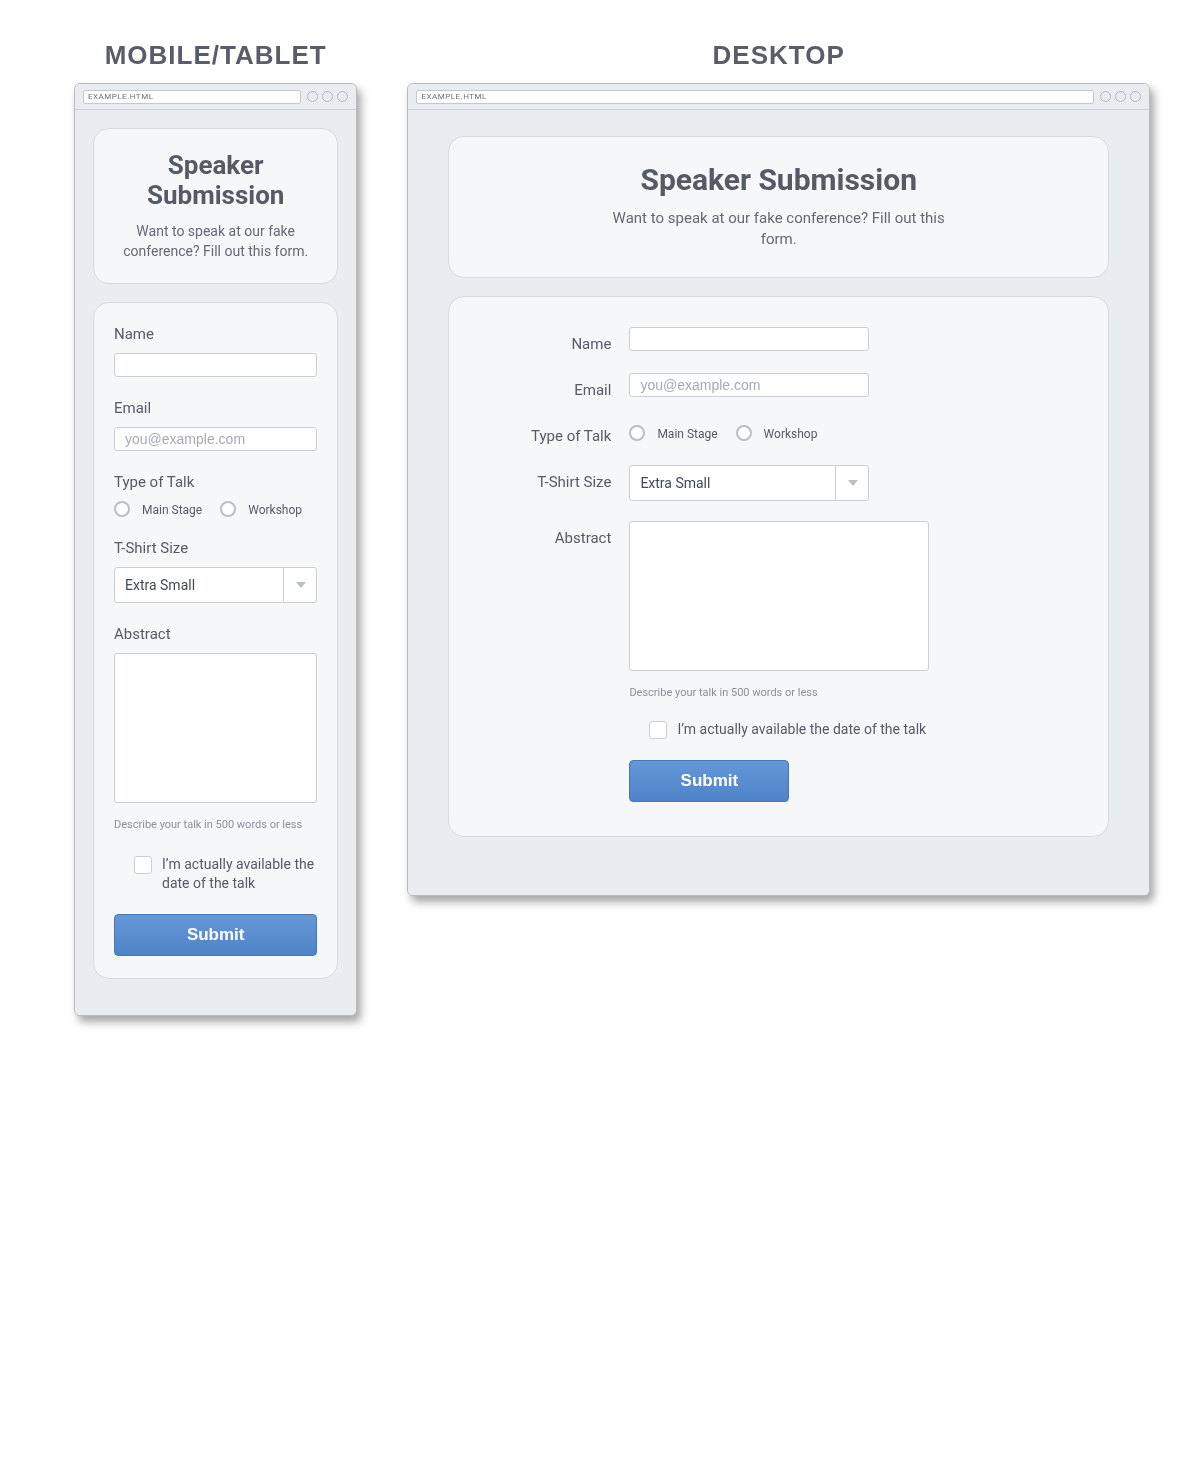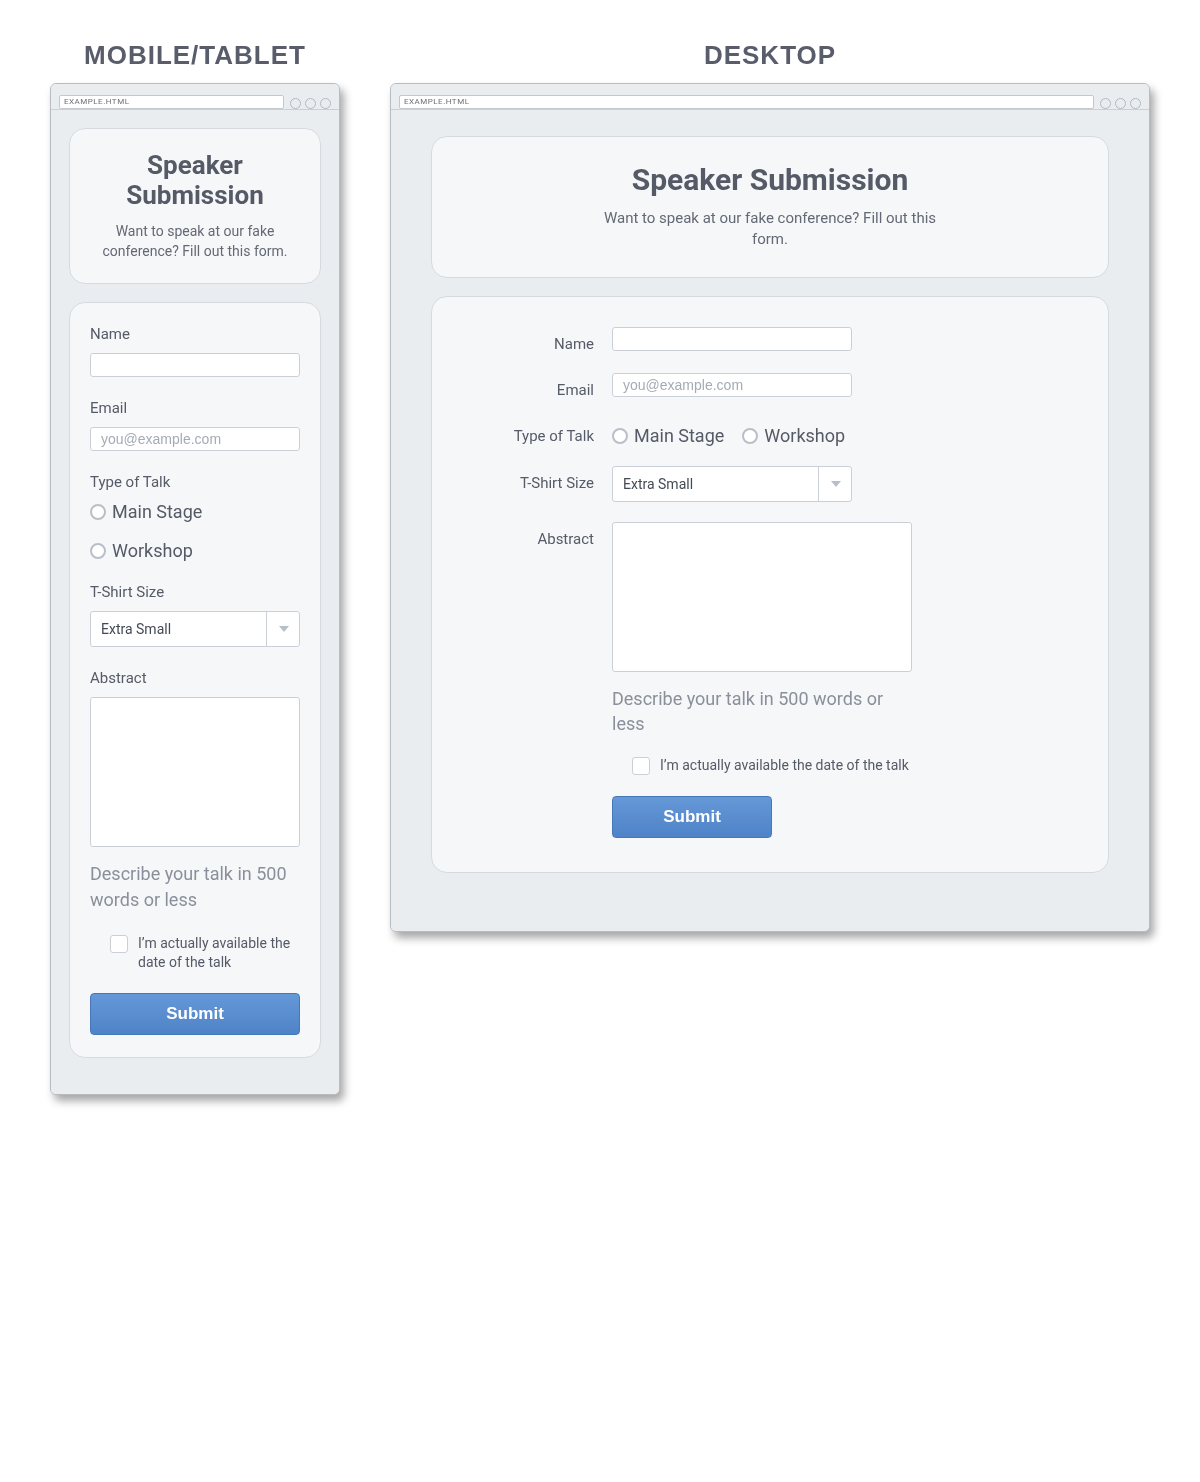--- a/index.html
+++ b/index.html
@@ -8,21 +8,21 @@
     background: #ffffff;
     padding: 40px 50px;
     width: 1200px;
   }
   .columns {
     display: flex;
     gap: 50px;
     align-items: flex-start;
   }
   .col { display: flex; flex-direction: column; align-items: center; }
-  .col-mobile { width: 290px; }
+  .col-mobile { width: 290px; margin-left: 24px; }
   .col-desktop { width: 760px; }
   .variant-label {
     font-family: "Impact", "Arial Black", sans-serif;
     font-weight: 700;
     font-size: 26px;
     letter-spacing: 1px;
     color: #595D6B;
     margin-bottom: 12px;
     text-transform: uppercase;
   }
@@ -34,21 +34,21 @@
     border: 1px solid #B7BCC3;
     border-radius: 6px;
     box-shadow: 4px 6px 8px rgba(0,0,0,0.35);
     overflow: hidden;
   }
   .titlebar {
     height: 26px;
     background: #EAEDF0;
     border-bottom: 1px solid #CBD0D6;
     display: flex;
-    align-items: flex-end;
+    align-items: center;
     padding: 0 8px;
     gap: 6px;
   }
   .addressbar {
     flex: 1;
     height: 14px;
     background: #fff;
     border: 1px solid #C3C8CF;
     border-radius: 2px;
     font-size: 8px;
@@ -112,21 +112,21 @@
     height: 24px;
     font-size: 14px;
     padding: 0 10px;
     color: #444;
   }
   .text-input::placeholder { color: #A5ABB5; }
   .textarea-box { height: 150px; padding: 8px 10px; resize: none; }
   .desktop .textarea-box { height: 150px; }
 
   .radio-row { display: flex; gap: 18px; align-items: center; flex-wrap: wrap; }
-  .radio-opt { display: flex; align-items: center; gap: 6px; font-size: 18px; color: #555A67; }
+  .radio-opt { display: flex; align-items: flex-end; gap: 12px; font-size: 12px; color: #555A67; }
   .radio-circle {
     width: 16px; height: 16px;
     border: 2px solid #B9BFC8;
     border-radius: 50%;
     background: #fff;
     flex-shrink: 0;
   }
 
   .select-wrap { position: relative; width: 100%; }
   .select-display {
@@ -151,21 +151,21 @@
     justify-content: center;
   }
   .tri-down {
     width: 0; height: 0;
     border-left: 5px solid transparent;
     border-right: 5px solid transparent;
     border-top: 6px solid #B9BFC8;
   }
 
   .hint {
-    font-size: 18px;
+    font-size: 11px;
     color: #8A909B;
     margin-top: 10px;
     line-height: 1.4;
   }
 
   .check-row { display: flex; align-items: flex-start; gap: 10px; font-size: 14px; color: #555A67; margin: 12px 0 20px; padding-left: 20px; }
   .checkbox {
     width: 18px; height: 18px;
     background: #fff;
     border: 1px solid #CBD0D8;

